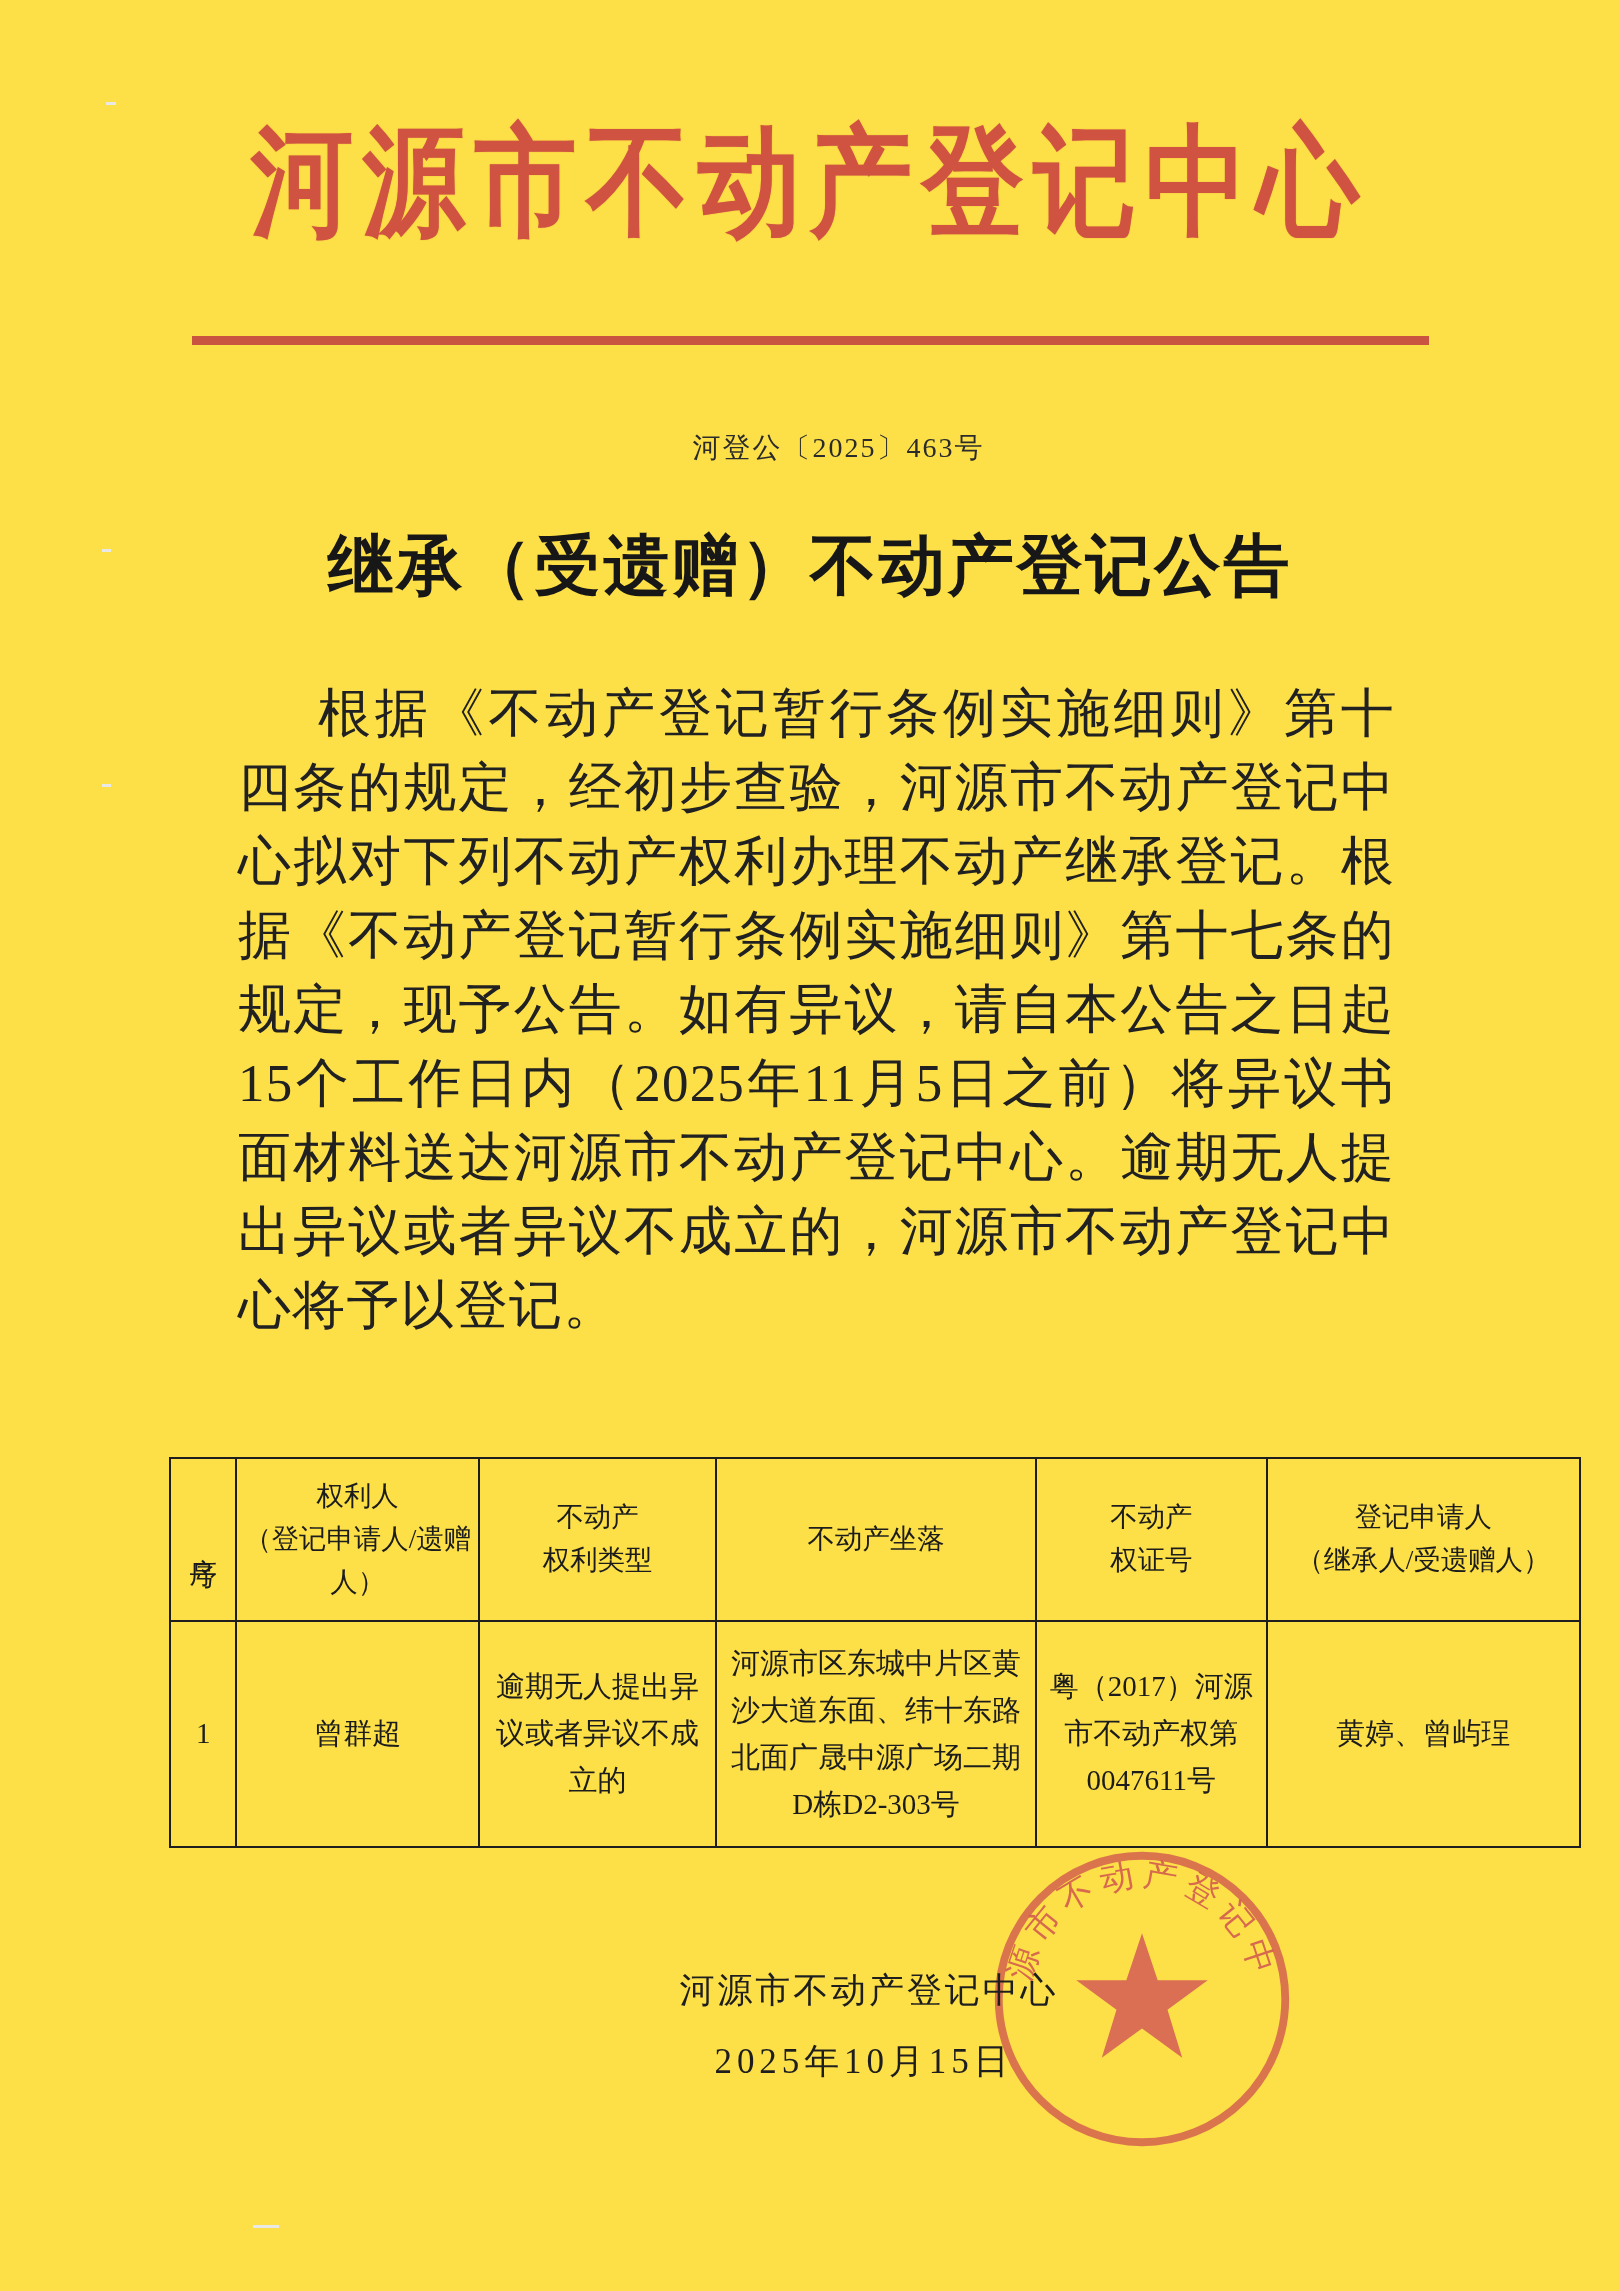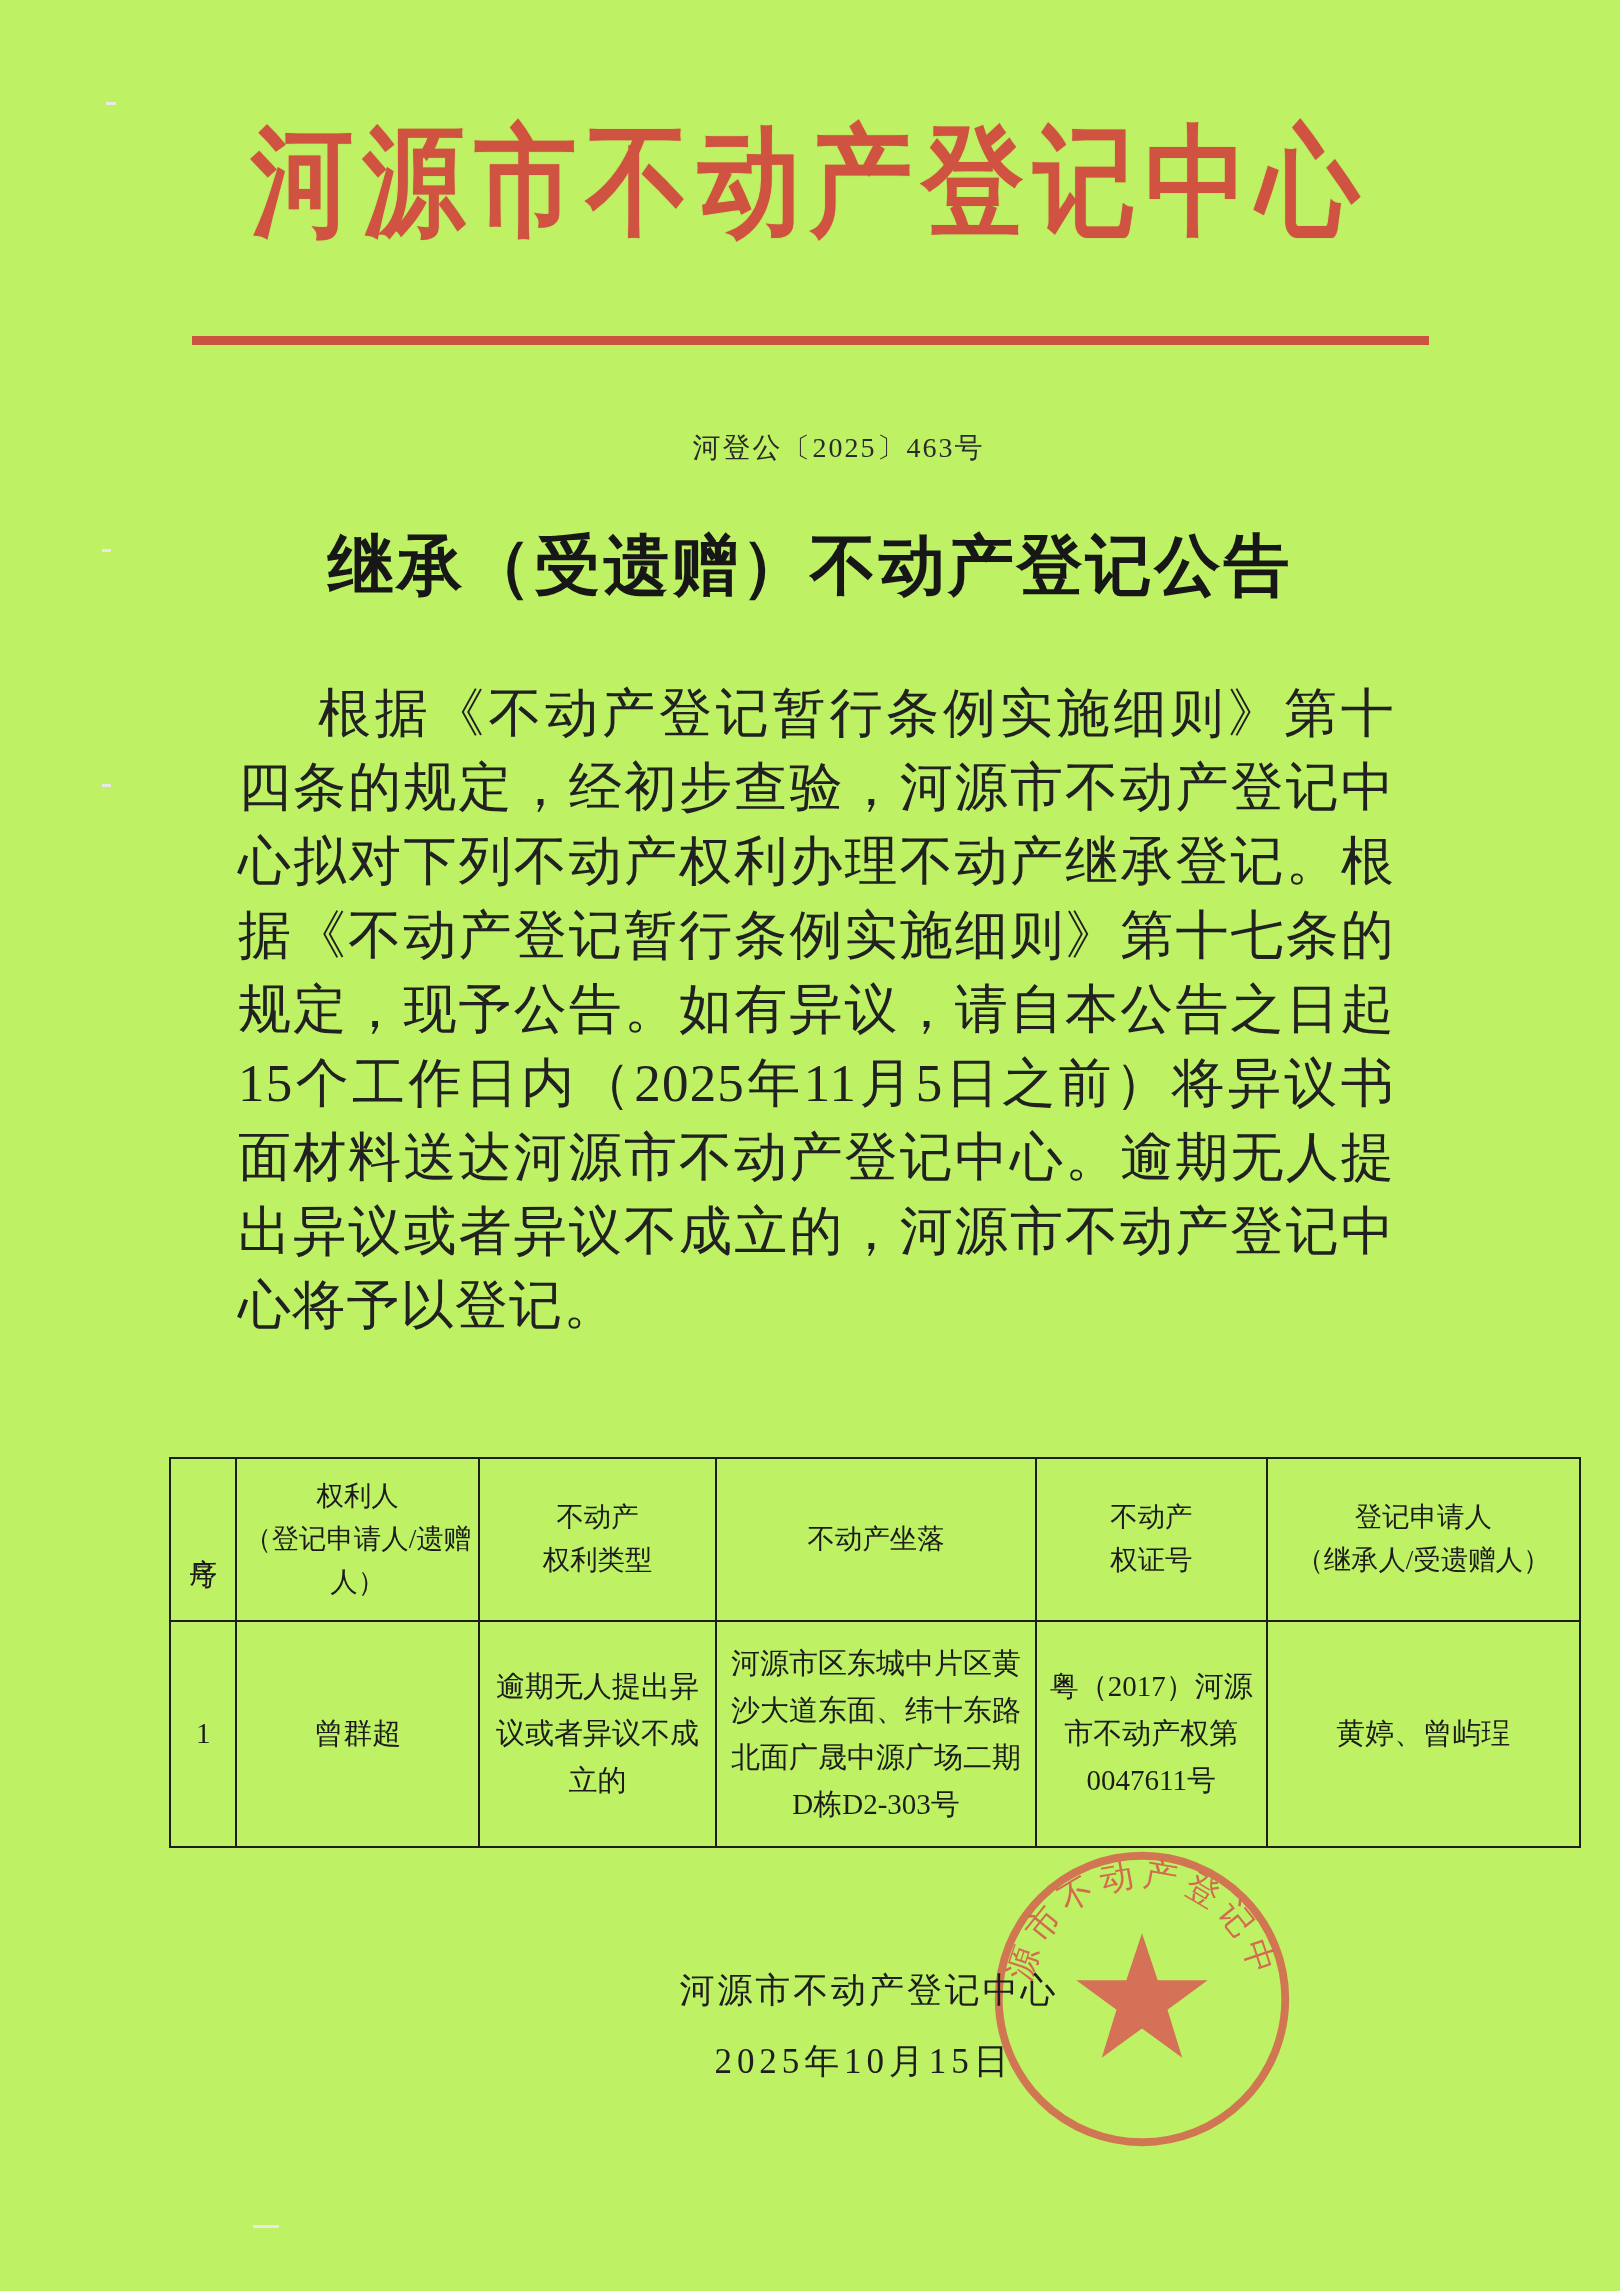--- a/index.html
+++ b/index.html
@@ -10,21 +10,21 @@
   }
   body {
     font-family: "Liberation Serif", "DejaVu Serif", serif;
     color: #1a1a1a;
   }
   #page {
     position: relative;
     width: 1620px;
     height: 2292px;
     margin: 0 auto;
-    background: #bef264;
+    background: #fde047;
     overflow: hidden;
   }
 
   
   .letterhead {
     position: absolute;
     top: 118px;
     left: 0;
     width: 1620px;
     text-align: center;

